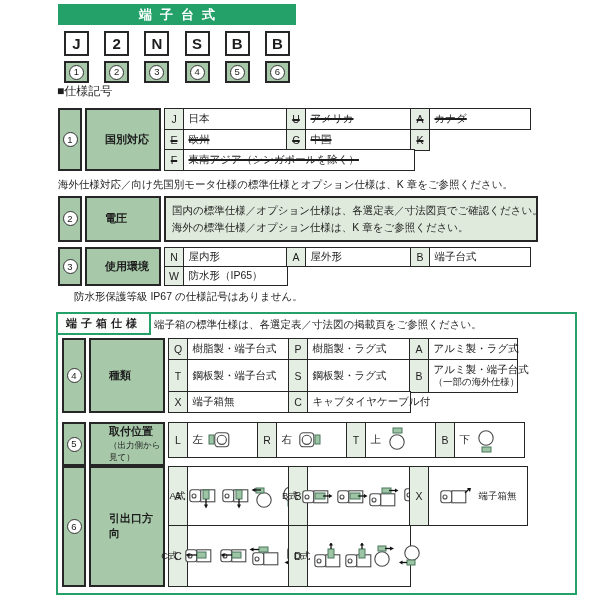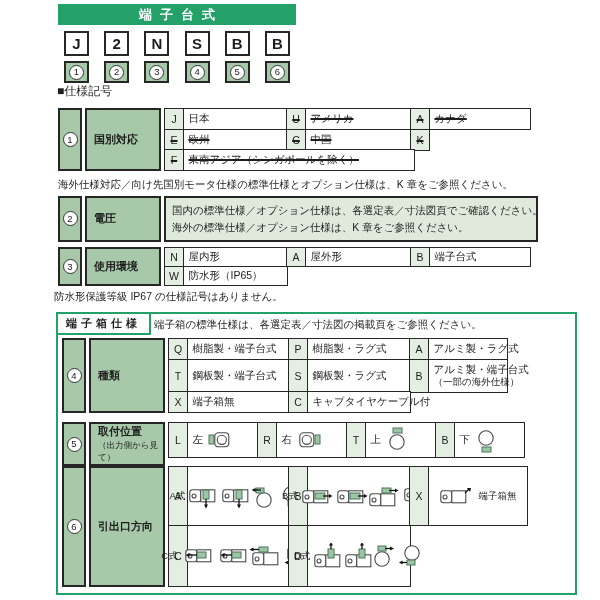--- a/index.html
+++ b/index.html
@@ -27,21 +27,21 @@
   .circ{width:15px;height:15px;border:1.5px solid #333;border-radius:50%;background:#fff;
     display:flex;align-items:center;justify-content:center;font-size:9.5px;line-height:1;}
   
   .heading{position:absolute;left:57px;top:83px;font-size:12px;}
   .note{position:absolute;font-size:10.5px;white-space:nowrap;}
   
   .tbl{position:absolute;display:flex;align-items:stretch;}
   .nc{width:24px;border:2px solid var(--bd);background:var(--cg);
       display:flex;align-items:center;justify-content:center;flex:0 0 auto;}
   .lb{width:76px;border:2px solid var(--bd);background:var(--cg);margin-left:3px;
-      display:flex;flex-direction:column;justify-content:center;padding-left:7px;
+      display:flex;flex-direction:column;justify-content:center;padding-left:18px;
       font-weight:bold;font-size:11px;flex:0 0 auto;}
   .lb .sub{font-weight:normal;font-size:8.5px;margin-top:1px;}
   .ct{margin-left:3px;}
   .gr{display:flex;}
   .gr + .gr{margin-top:-1.5px;}
   .cell{border:1.5px solid var(--bd);height:22px;display:flex;align-items:center;background:#fff;}
   .cell + .cell{margin-left:-1.5px;}
   .lc{width:20px;justify-content:center;background:var(--lg);font-size:10.5px;flex:0 0 auto;}
   .vc{padding:0 5px;font-size:10.5px;white-space:nowrap;}
   .s{text-decoration:line-through;text-decoration-thickness:1.5px;}
@@ -50,21 +50,21 @@
   .vbox{width:374px;background:var(--lg2);border:2px solid var(--bd);
         padding:4px 6px;font-size:10.5px;line-height:1.6;white-space:nowrap;}
   
   .h20 .cell{height:20px;}
   
   .tb-group{position:absolute;left:56px;top:312px;width:521px;height:283px;border:2px solid var(--hg);}
   .tb-label{position:absolute;left:-2px;top:-2px;border:2px solid var(--hg);background:#fbfdfb;
       padding:2px 8px;font-size:11px;font-weight:bold;letter-spacing:4px;}
   .tb-note{position:absolute;left:96px;top:4px;font-size:10.5px;white-space:nowrap;}
   .inner{left:4px;}
-  .x1{width:103px}.x2{width:104px}.x3{width:80px}
+  .x1{width:103px}.x2{width:104px}.x3{width:90px}
   .h34 .cell{height:34px;}
   .two{display:flex;flex-direction:column;align-items:flex-start;justify-content:center;line-height:1.25;}
   .two .l2{font-size:9.5px;}
   .y{width:72px}.y2{width:71px}
   .h36 .cell{height:36px;}
   .posvc{gap:5px;padding:0 5px;}
   
   .u1{width:103px}.u2{width:104px}.u3{width:100px}
   .h60 .cell{height:60px;}
   .h62 .cell{height:62px;}
@@ -194,21 +194,21 @@
       <div class="cell vc w2">屋外形</div>
       <div class="cell lc">B</div>
       <div class="cell vc w3">端子台式</div>
     </div>
     <div class="gr">
       <div class="cell lc">W</div>
       <div class="cell vc w1">防水形（IP65）</div>
     </div>
   </div>
 </div>
-<div class="note" style="left:54px;top:290px;">防水形保護等級 IP67 の仕様記号はありません。</div>
+<div class="note" style="left:74px;top:290px;">防水形保護等級 IP67 の仕様記号はありません。</div>
 
 <div class="tb-group">
   <div class="tb-label">端子箱仕様</div>
   <div class="tb-note">端子箱の標準仕様は、各選定表／寸法図の掲載頁をご参照ください。</div>
 
   <div class="tbl inner" style="top:24px;">
     <div class="nc">
         <span class="circ">4</span>
       </div>
     <div class="lb">

